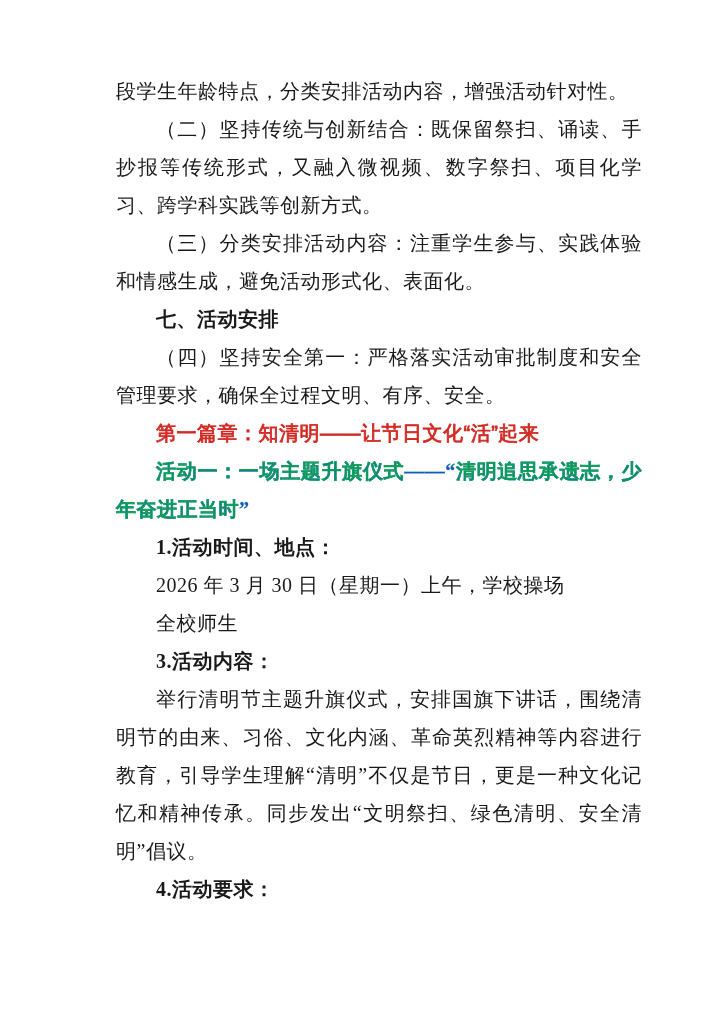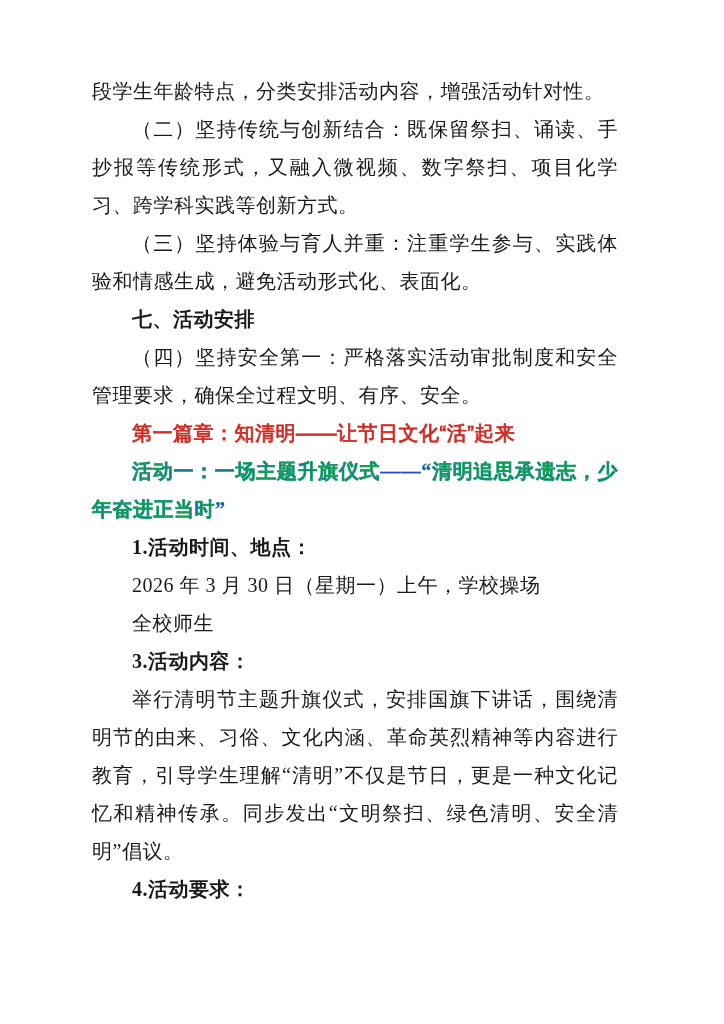--- a/index.html
+++ b/index.html
@@ -11,21 +11,21 @@
     position: relative;
     width: 724px;
     height: 1024px;
     background: #ffffff;
     overflow: hidden;
     font-family: "Liberation Serif", "DejaVu Serif", serif;
     color: #1a1a1a;
   }
   .content {
     position: absolute;
-    left: 92px;
+    left: 116px;
     top: 72px;
     width: 526px;
   }
   .content p {
     margin: 0;
     font-size: 20px;
     line-height: 38px;
     text-align: justify;
     letter-spacing: 0.5px;
   }
@@ -56,21 +56,21 @@
 </head>
 <body>
 
 <div class="page">
   <div class="content">
 
     <p class="noindent">段学生年龄特点，分类安排活动内容，增强活动针对性。</p>
 
     <p class="indent"><span class="lead">（二）坚持传统与创新结合：</span><span>既保留祭扫、诵读、手抄报等传统形式，又融入微视频、数字祭扫、项目化学习、跨学科实践等创新方式。</span></p>
 
-    <p class="indent"><span class="lead">（三）坚持体验与育人并重：</span><span>注重学生参与、实践体验和情感生成，避免活动形式化、表面化。</span></p>
+    <p class="indent"><span class="lead">（三）分类安排活动内容：</span><span>注重学生参与、实践体验和情感生成，避免活动形式化、表面化。</span></p>
 
     <p class="indent section-heading">七、活动安排</p>
 
     <p class="indent"><span class="lead">（四）坚持安全第一：</span><span>严格落实活动审批制度和安全管理要求，确保全过程文明、有序、安全。</span></p>
 
     <p class="indent chapter-title">第一篇章：知清明——让节日文化“活”起来</p>
 
     <p class="indent activity-title">活动一：一场主题升旗仪式——“清明追思承遗志，少年奋进正当时”</p>
 
     <p class="indent sub-heading">1.活动时间、地点：</p>

